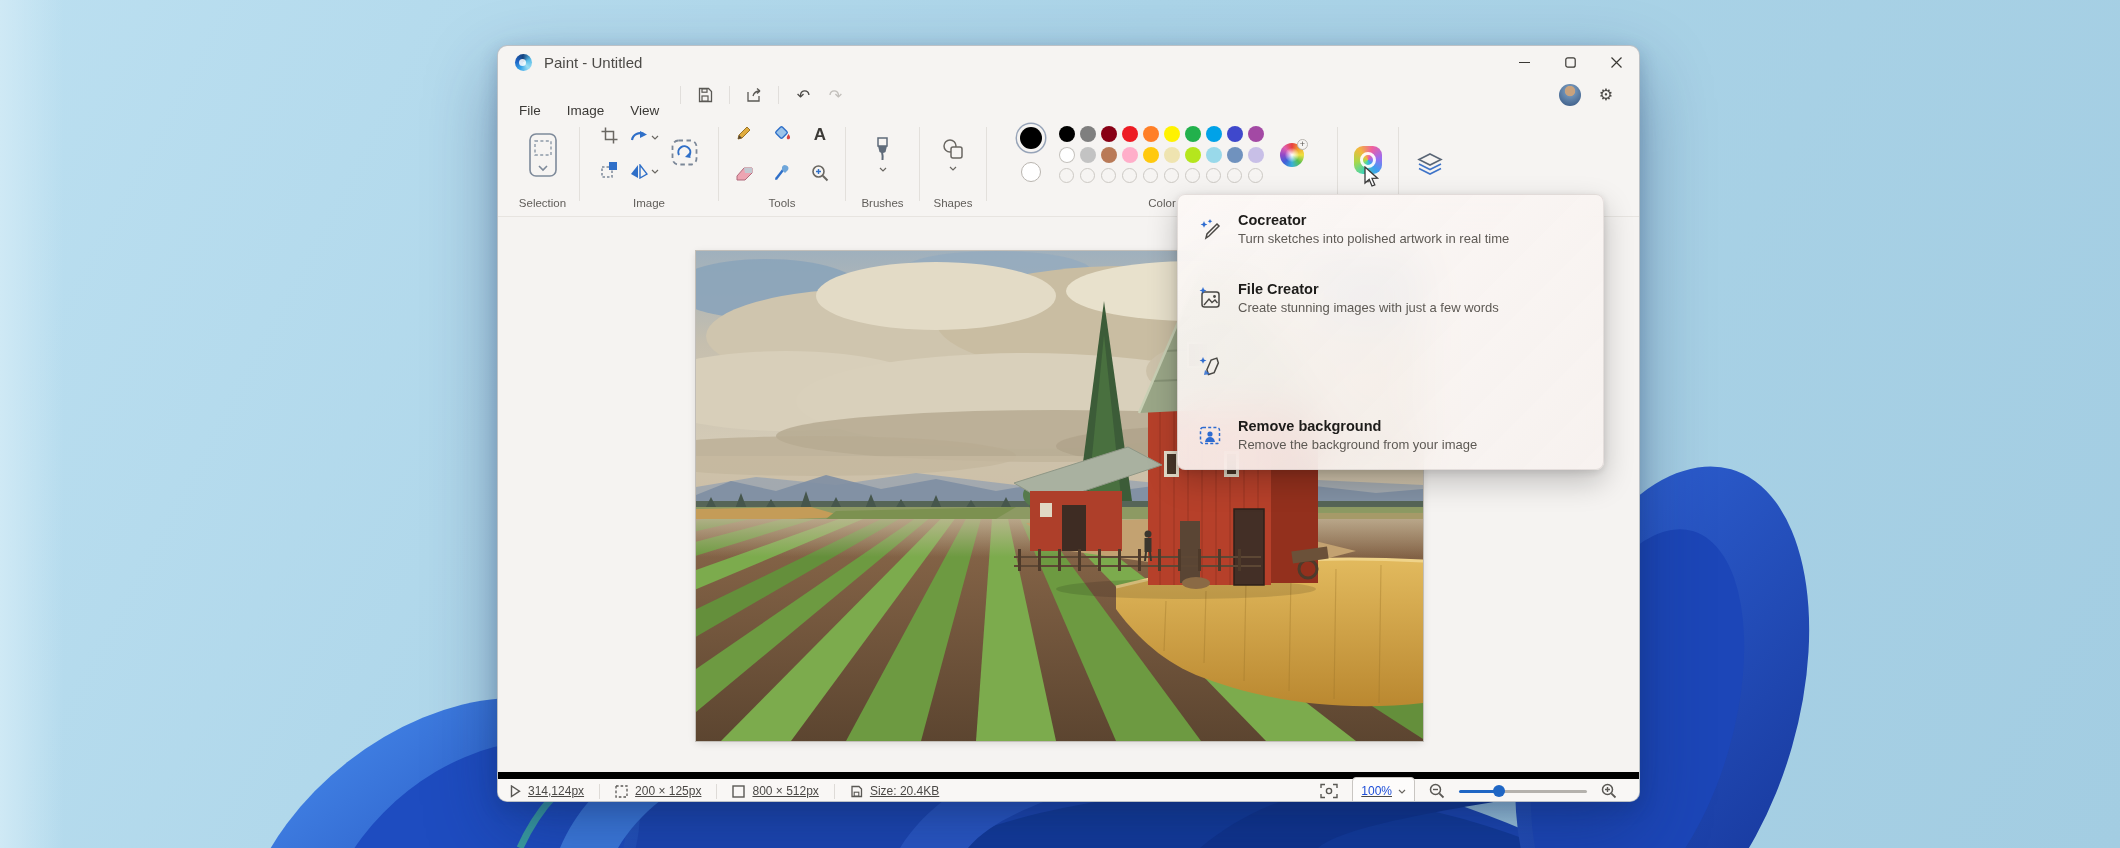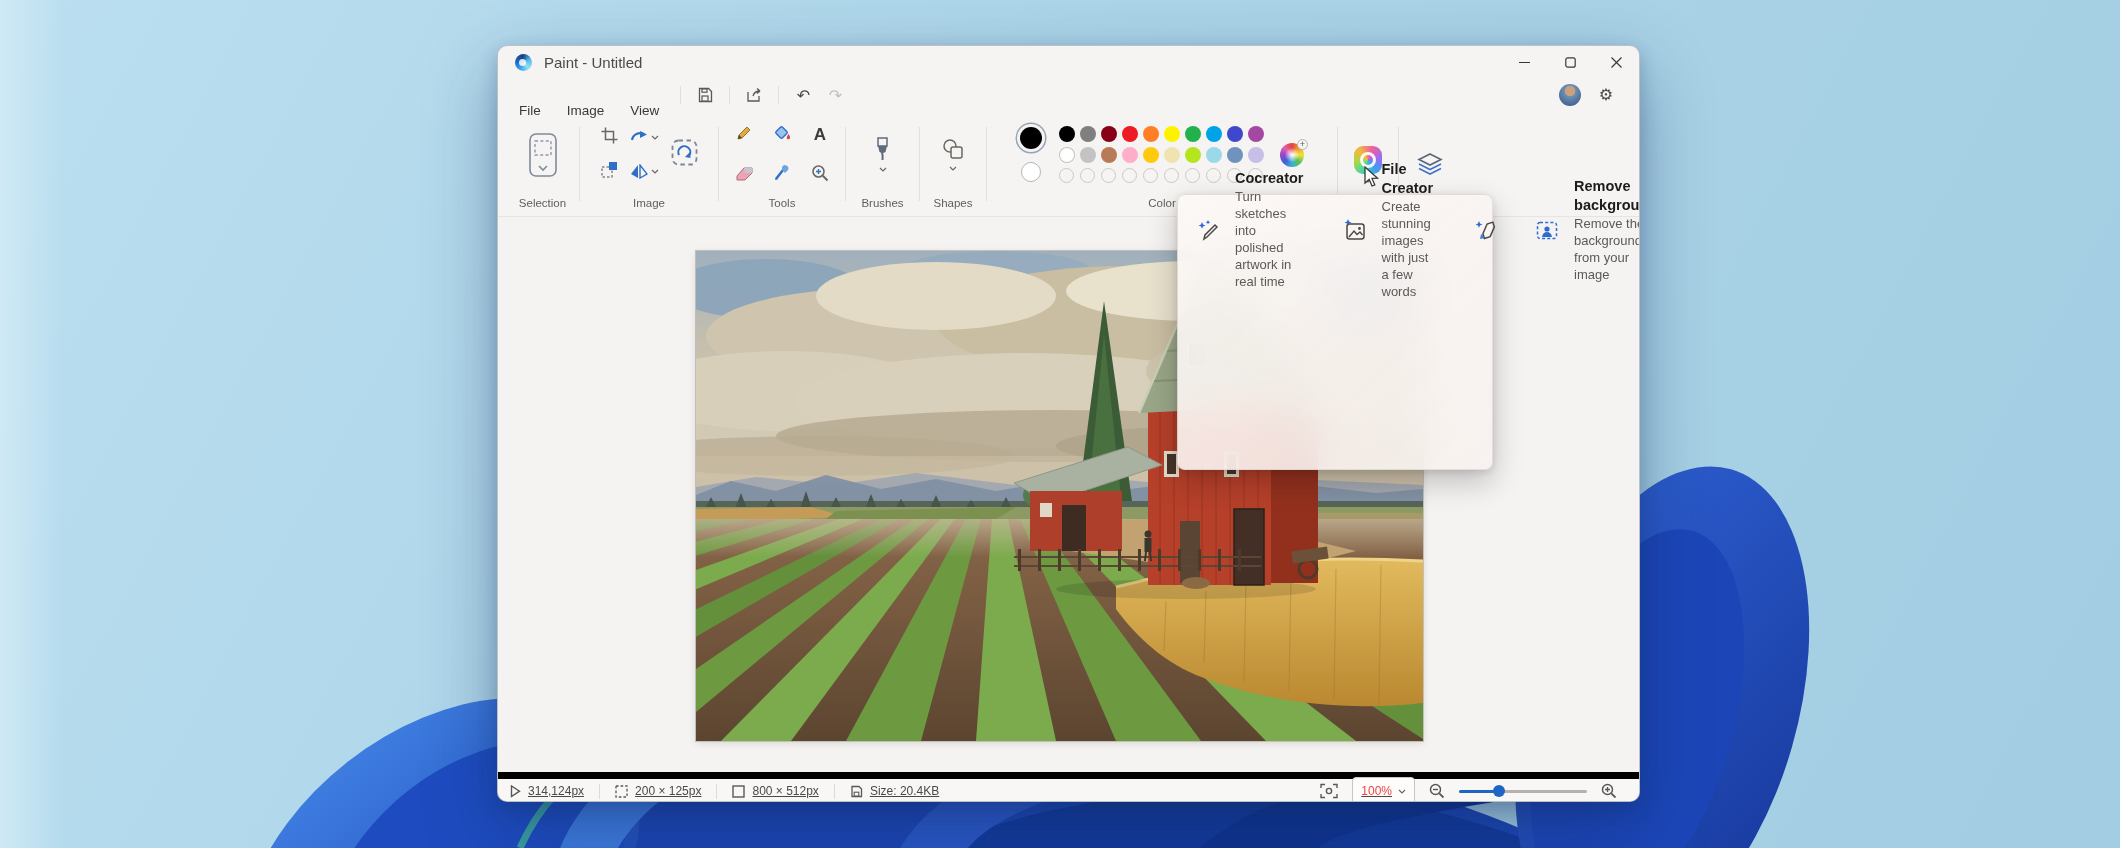--- a/index.html
+++ b/index.html
@@ -84,33 +84,33 @@
   .painting svg { display:block; }
 
   
   .statusbar { height:31px; display:flex; align-items:center; justify-content:space-between;
     border-top:7px solid #000000; background:#f9f7f5; font-size:12px; color:#4b4946;text-decoration:underline; }
   .sb-left { display:flex; align-items:center; padding-left:12px; }
   .sb-group { display:flex; align-items:center; gap:7px; }
   .sb-sep { width:1px; height:15px; background:#dedbd7; margin:0 15px; }
   .sb-right { display:flex; align-items:center; padding-right:22px; gap:14px; }
   .zoom-box { display:flex; align-items:center; gap:6px; border:1px solid #c9c6c2; background:#fdfcfb;
-    border-radius:4px; padding:6px 8px; font-size:12px; color:#ef4444; }
+    border-radius:4px; padding:6px 8px; font-size:12px; color:#1d4ed8; }
   .slider { position:relative; width:128px; height:14px; }
   .slider .trackL { position:absolute; left:0; top:6px; height:3px; width:40px; background:#1f66c4; border-radius:2px; }
   .slider .trackR { position:absolute; left:40px; right:0; top:6px; height:3px; background:#b5b2ad; border-radius:2px; }
   .slider .thumb { position:absolute; left:34px; top:1px; width:12px; height:12px; border-radius:50%; background:#1f66c4; }
 
   
-  .copilot-menu { position:absolute; left:679px; top:148px; width:316px; height:276px;
+  .copilot-menu { position:absolute; left:679px; top:148px; width:427px; height:276px;
     background:linear-gradient(135deg, rgba(252,248,246,.93), rgba(247,241,238,.88));
     backdrop-filter:blur(22px) saturate(1.25);
     border:1px solid rgba(90,80,75,.14); border-radius:8px;
     box-shadow:0 12px 30px rgba(0,0,0,.22), 0 2px 8px rgba(0,0,0,.12);
-    display:flex; flex-direction:row; justify-content:flex-start; z-index:30; }
+    display:flex; flex-direction:column; justify-content:center; z-index:30; }
   .cm-item { height:69px; display:flex; align-items:center; gap:15px; padding:0 18px; }
   .cm-icon { width:27px; display:flex; justify-content:center; }
   .cm-title { font-size:14.5px; font-weight:700; color:#1d1c1a; line-height:19px; }
   .cm-desc { font-size:13px; color:#5d5954; line-height:17px; }
 
   .cursor { position:absolute; left:866px; top:120px; z-index:50; }
 </style>
 </head>
 <body>
 

